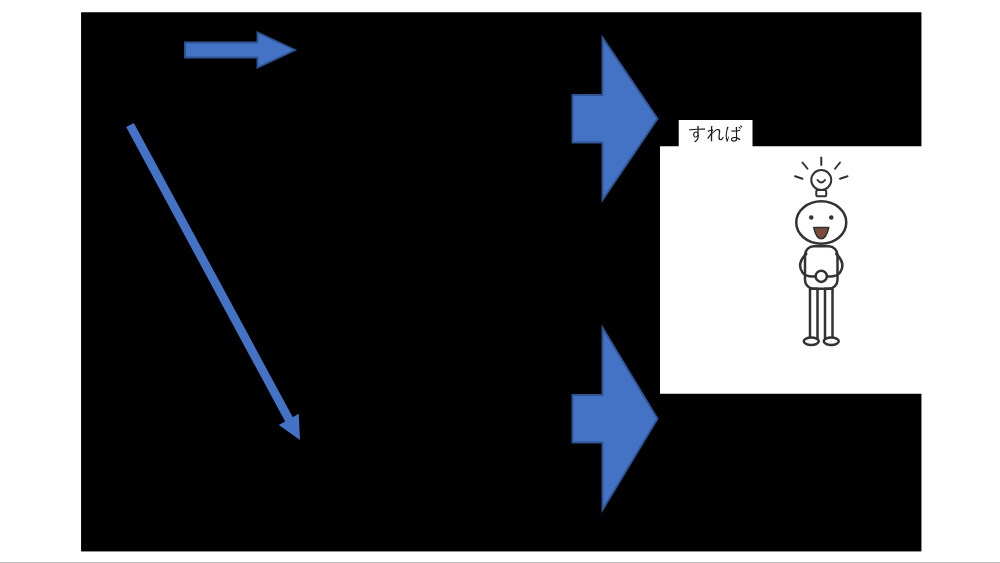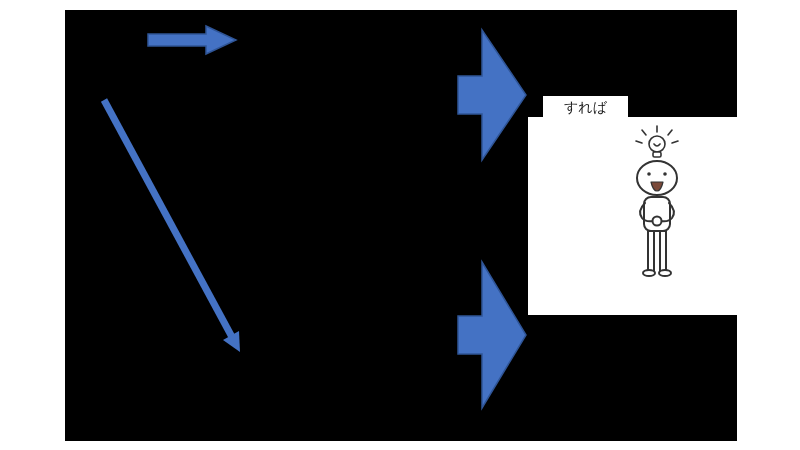--- a/index.html
+++ b/index.html
@@ -39,21 +39,21 @@
     width: 211px;
     height: 198px;
     background: #ffffff;
   }
   .caption {
     position: absolute;
     left: 543px;
     top: 96px;
     height: 22px;
     max-width: 170px;
-    padding: 1px 21px;
+    padding: 1px 8px;
     background: #ffffff;
     color: #1a1a1a;
     font-size: 14px;
     line-height: 20px;
     white-space: nowrap;
     overflow: hidden;
   }
   .person {
     position: absolute;
     left: 72px;

